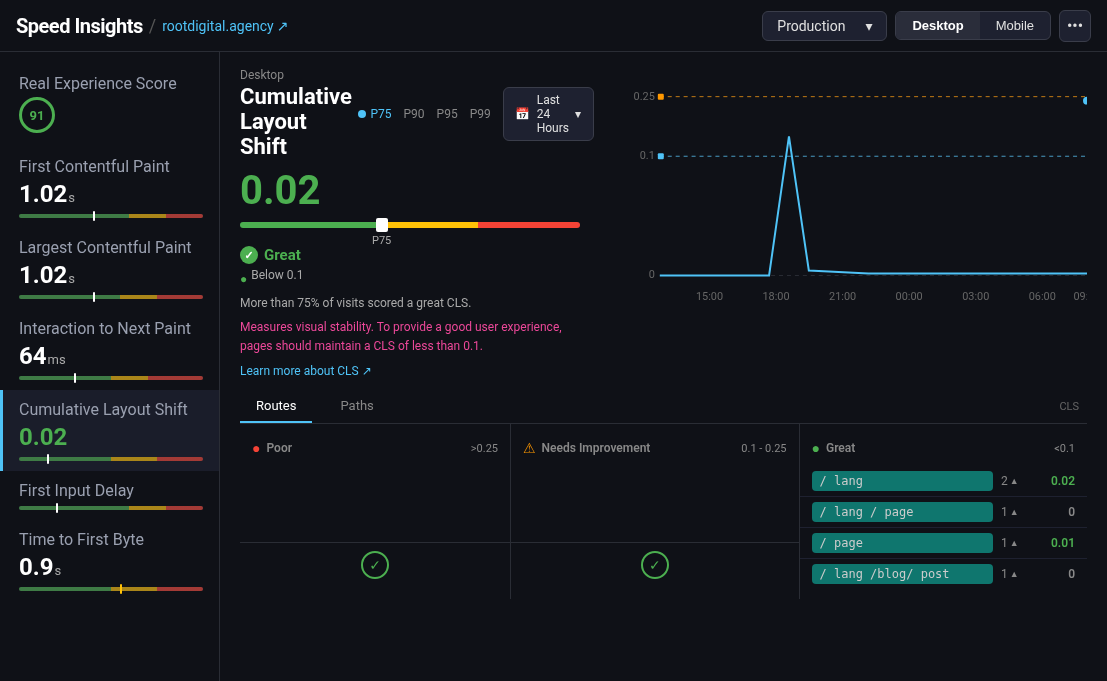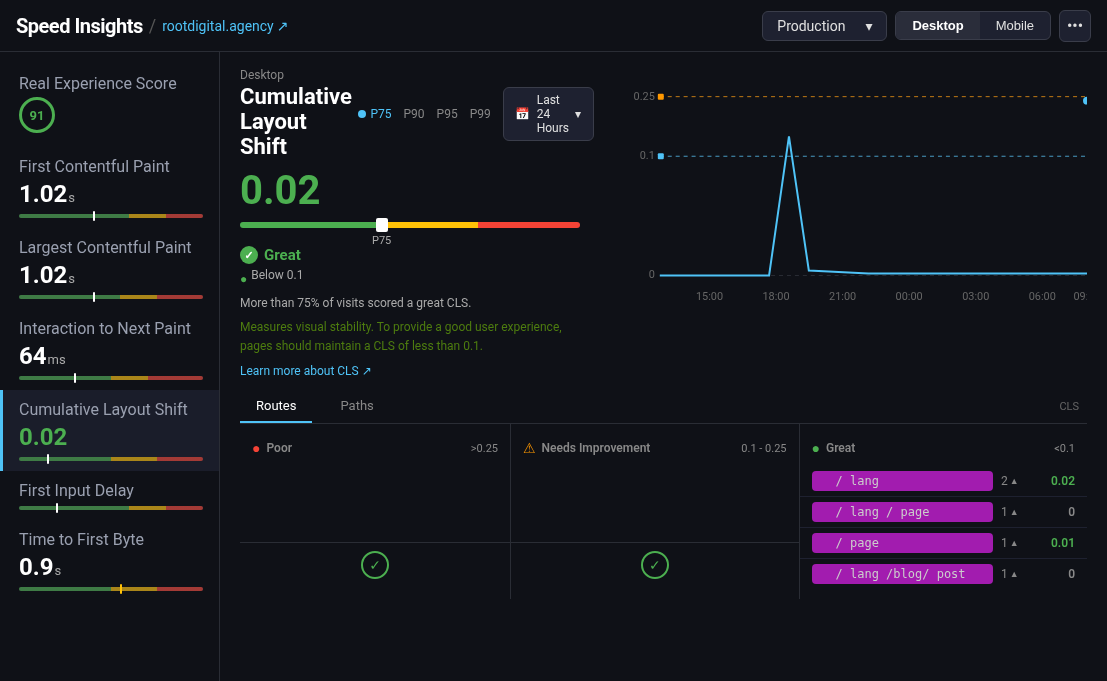--- a/index.html
+++ b/index.html
@@ -287,21 +287,21 @@
       justify-content: center;
       color: white;
       font-size: 11px;
     }
     .sub-text {
       color: #aaa;
       font-size: 12px;
       margin-bottom: 8px;
     }
     .description-text {
-      color: #4d7c0f;
+      color: #ec4899;
       font-size: 12px;
       line-height: 1.6;
       max-width: 340px;
       margin-bottom: 8px;
     }
     .learn-link {
       color: #4fc3f7;
       font-size: 12px;
       text-decoration: none;
       display: flex;
@@ -374,22 +374,22 @@
       padding: 5px 12px;
       gap: 8px;
       border-bottom: 1px solid #1e2130;
     }
     .route-row:last-child {
       border-bottom: none;
     }
     .route-name {
       flex: 1;
       font-size: 12px;
-      background: #a21caf;
-      padding: 3px 24px;
+      background: #0f766e;
+      padding: 3px 8px;
       border-radius: 4px;
       color: #ccc;
       font-family: monospace;
     }
     .route-count {
       font-size: 12px;
       color: #888;
       display: flex;
       align-items: center;
       gap: 2px;

